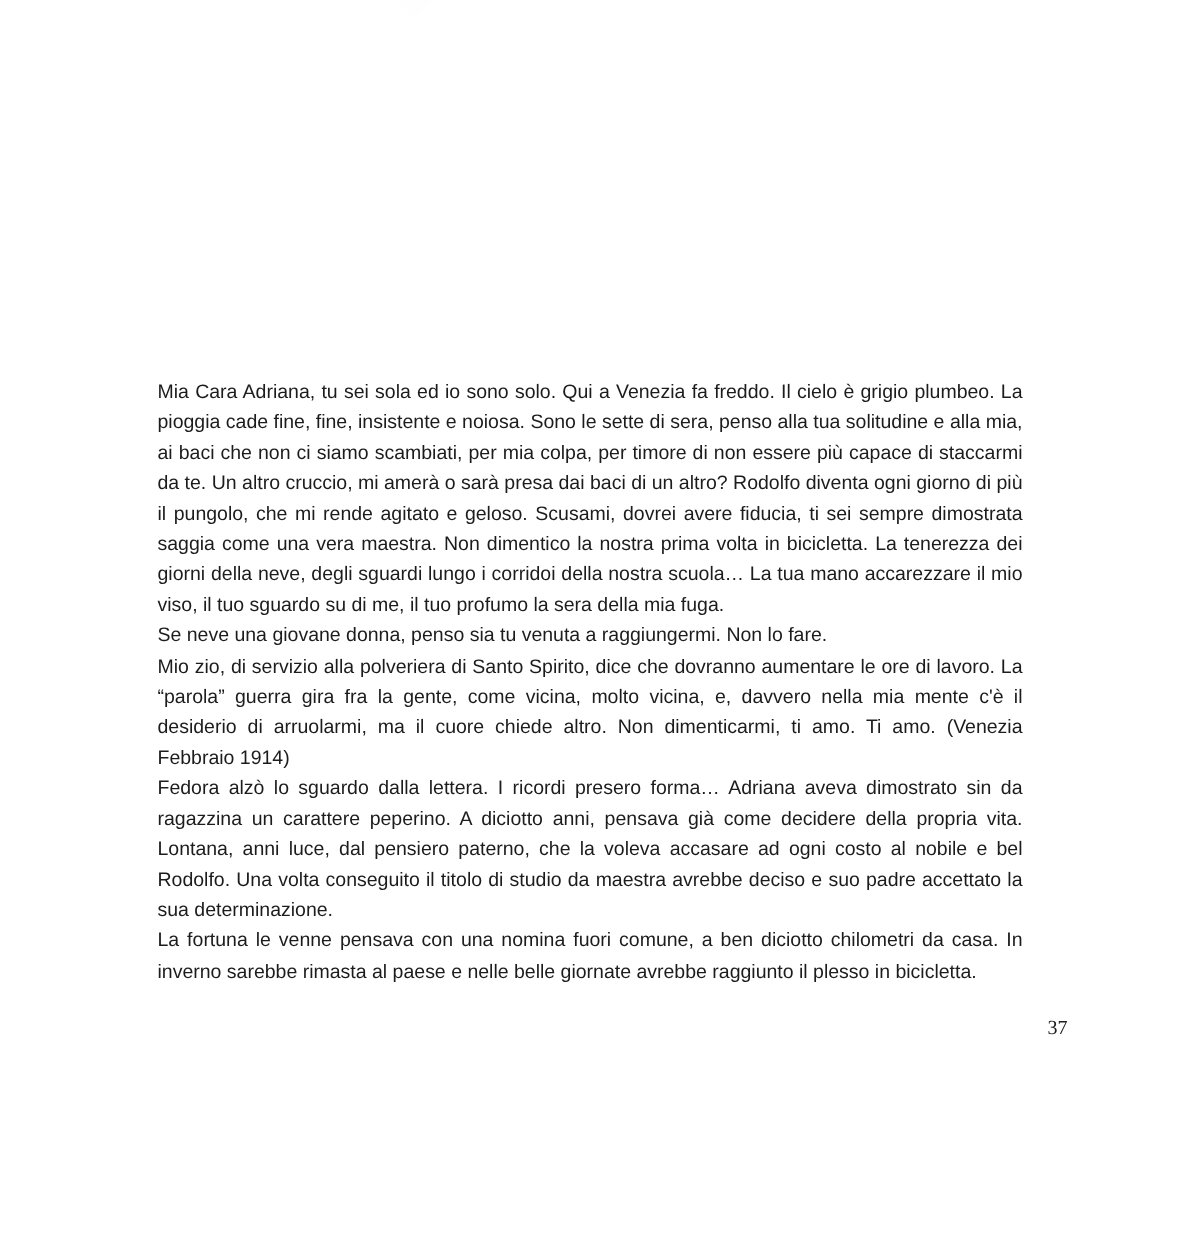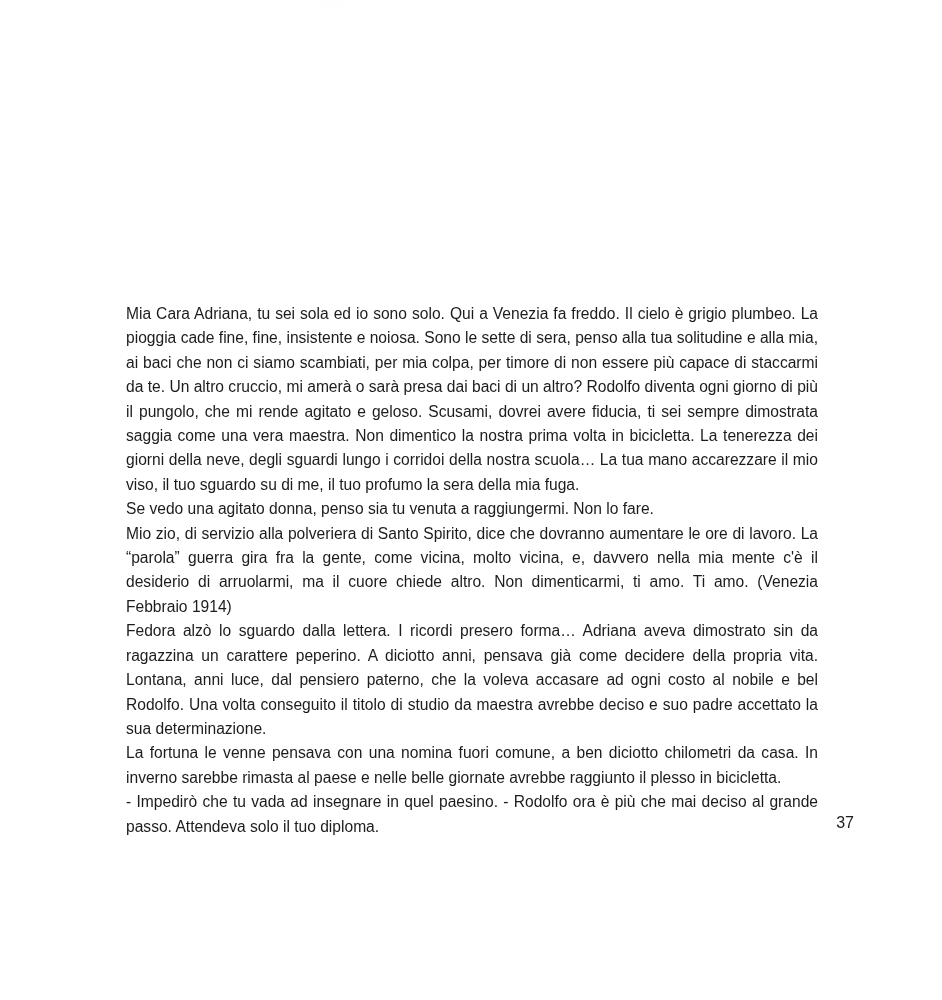--- a/index.html
+++ b/index.html
@@ -95,21 +95,21 @@
     text-align: left;
   }
 
   
   #page-number {
     position: absolute;
     left: 818px;
     top: 811px;
     width: 36px;
     text-align: right;
-    font-family: Liberation Sans, sans-serif;
+    font-family: Liberation Serif, serif;
     font-size: 16px;
     color: #1c1c1c;
     line-height: 24px;
   }
 </style>
 </head>
 <body>
 
 <div id="page">
 
@@ -117,22 +117,21 @@
     <div id="banner">
       <div id="banner-text">
         
         
       </div>
     </div>
   </div>
 
   <div id="body-text">
     <p class="para">Mia Cara Adriana, tu sei sola ed io sono solo. Qui a Venezia fa freddo. Il cielo è grigio plumbeo. La pioggia cade fine, fine,  insistente e noiosa. Sono le sette di sera, penso alla tua solitudine e alla mia, ai baci che non ci siamo scambiati, per mia colpa,  per timore di non essere più capace di staccarmi da te. Un altro cruccio, mi amerà o sarà presa dai baci di un altro? Rodolfo diventa ogni giorno di più il pungolo, che mi rende agitato e geloso. Scusami, dovrei avere fiducia, ti sei sempre dimostrata saggia come una vera maestra. Non dimentico la nostra prima volta in bicicletta. La tenerezza dei giorni della neve, degli sguardi lungo i corridoi della nostra scuola…   La tua mano accarezzare il mio viso, il tuo sguardo su di me, il tuo profumo la sera della mia fuga.</p>
-    <p class="para last-left">Se vedo una agitato donna, penso sia tu venuta a raggiungermi. Non lo fare.</p>
+    <p class="para last-left">Se neve una giovane donna, penso sia tu venuta a raggiungermi. Non lo fare.</p>
     <p class="para">Mio zio, di servizio alla polveriera di Santo Spirito, dice che dovranno aumentare le ore di lavoro. La “parola” guerra gira fra la gente, come vicina, molto vicina, e, davvero nella mia mente c'è il desiderio di arruolarmi, ma il cuore chiede altro. Non dimenticarmi, ti amo. Ti amo.  (Venezia Febbraio 1914)</p>
     <p class="para">Fedora alzò lo sguardo dalla lettera. I ricordi presero forma… Adriana aveva dimostrato sin da ragazzina un carattere peperino. A diciotto anni, pensava già come decidere della propria vita. Lontana, anni luce, dal pensiero paterno, che la voleva accasare ad ogni costo al nobile e bel Rodolfo.  Una volta conseguito il titolo di studio da maestra avrebbe deciso e suo padre accettato la sua determinazione.</p>
     <p class="para">La fortuna le venne pensava con una nomina fuori comune, a ben diciotto chilometri da casa. In inverno sarebbe rimasta al paese e nelle belle giornate avrebbe raggiunto il plesso in bicicletta.</p>
-    <p class="para">- Impedirò che tu vada ad insegnare in quel paesino. - Rodolfo ora è più che mai deciso al grande passo. Attendeva solo il tuo diploma.</p>
   </div>
 
   <div id="page-number">37</div>
 
 </div>
 
 </body></html>

